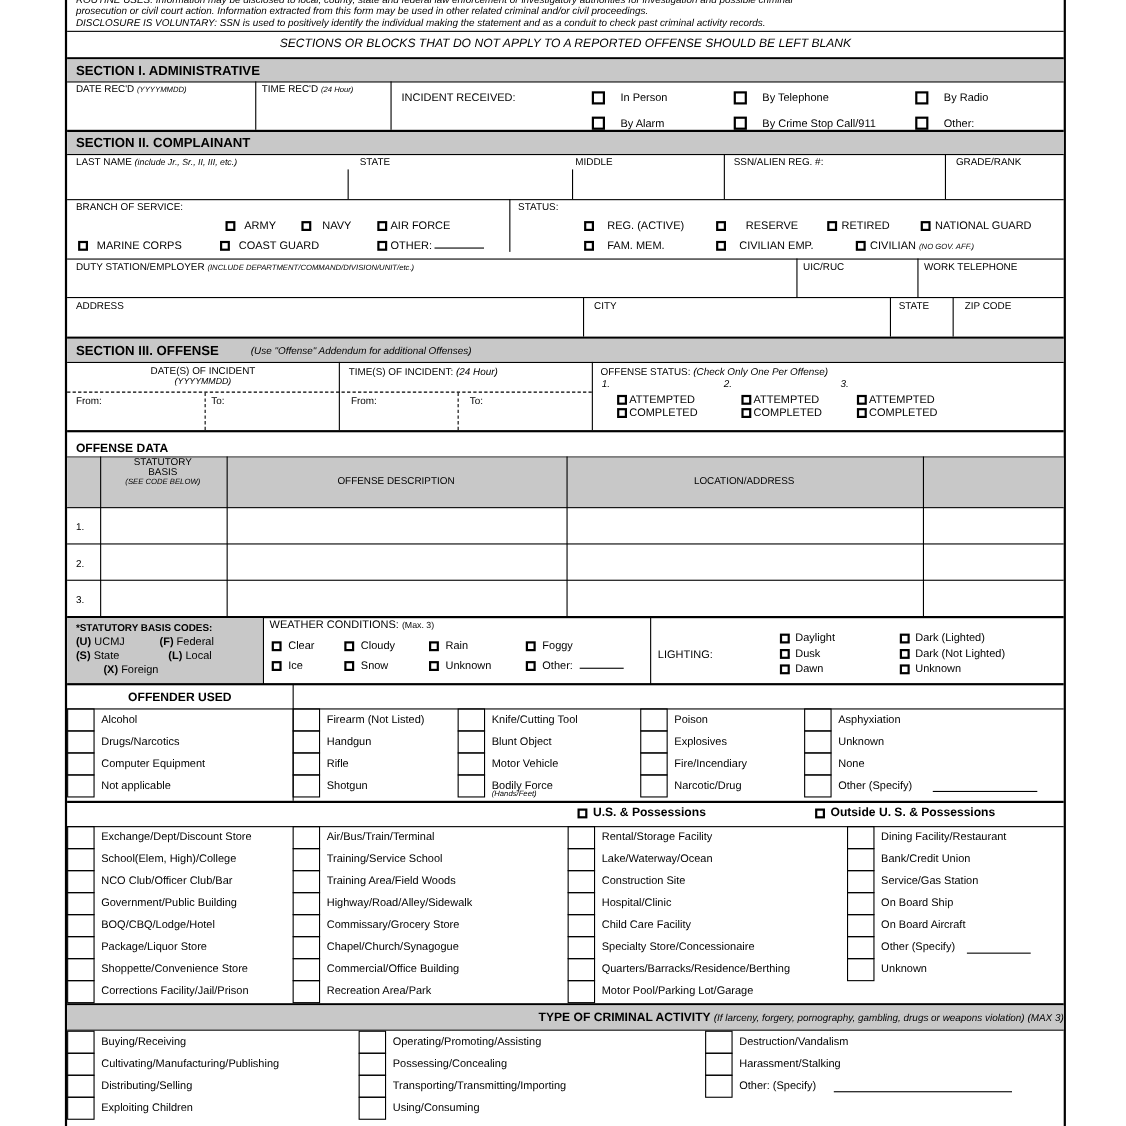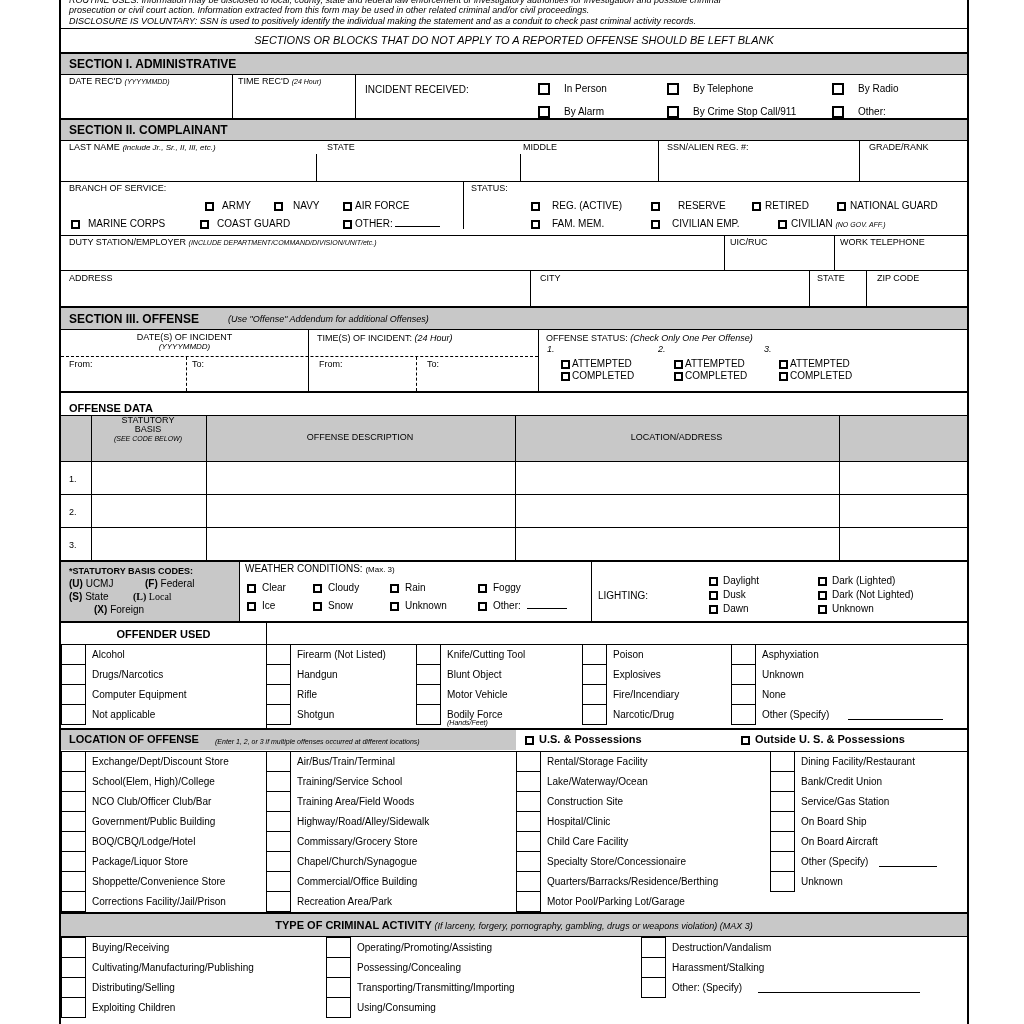--- a/index.html
+++ b/index.html
@@ -155,21 +155,21 @@
   <div class="abs t" style="left:8px;top:513px;font-size:9px;">2.</div>
   <div class="hl" style="top:533px;"></div>
   <div class="abs t" style="left:8px;top:546px;font-size:9px;">3.</div>
   <div class="hl2" style="top:566px;"></div>
 
   <div class="abs gray" style="left:0;width:178px;top:568px;height:59px;"></div>
   <div class="abs t b" style="left:8px;top:572px;font-size:9px;">*STATUTORY BASIS CODES:</div>
   <div class="abs t" style="left:8px;top:584px;font-size:10px;"><b>(U)</b> <span>UCMJ</span></div>
   <div class="abs t" style="left:84px;top:584px;font-size:10px;"><b>(F)</b> <span>Federal</span></div>
   <div class="abs t" style="left:8px;top:597px;font-size:10px;"><b>(S)</b> <span>State</span></div>
-  <div class="abs t" style="left:72px;top:597px;font-size:10px;font-family:Liberation Serif, serif;"><b>(L)</b> <span>Local</span></div>
+  <div class="abs t" style="left:92px;top:597px;font-size:10px;"><b>(L)</b> <span>Local</span></div>
   <div class="abs t" style="left:33px;top:610px;font-size:10px;"><b>(X)</b> <span>Foreign</span></div>
   <div class="vl" style="left:178px;top:566px;height:62px;"></div>
 
   <div class="abs t" style="left:184px;top:569px;font-size:10px;"><span>WEATHER CONDITIONS:</span> <span style="font-size:8px">(Max. 3)</span></div>
   <div class="abs t" style="left:186px;top:588px;"><span class="cb"></span><span style="margin-left:6px">Clear</span></div>
   <div class="abs t" style="left:252px;top:588px;"><span class="cb"></span><span style="margin-left:6px">Cloudy</span></div>
   <div class="abs t" style="left:329px;top:588px;"><span class="cb"></span><span style="margin-left:6px">Rain</span></div>
   <div class="abs t" style="left:417px;top:588px;"><span class="cb"></span><span style="margin-left:6px">Foggy</span></div>
   <div class="abs t" style="left:186px;top:606px;"><span class="cb"></span><span style="margin-left:6px">Ice</span></div>
   <div class="abs t" style="left:252px;top:606px;"><span class="cb"></span><span style="margin-left:6px">Snow</span></div>
@@ -187,32 +187,28 @@
   <div class="hl2" style="top:627px;"></div>
 
   <div class="abs t b" style="left:0;width:205px;top:635px;text-align:center;font-size:11px;">OFFENDER USED</div>
   <div class="vl" style="left:205px;top:628px;height:106px;"></div>
   <div class="hl" style="top:650px;"></div>
 
   <div id="offender-list"></div>
   <div id="weapons-list"></div>
   <div class="hl2" style="top:734px;"></div>
 
-  <div class="abs gray" style="left:0;width:455px;top:736px;height:20px;">
-    <span class="abs t b" style="left:8px;top:4px;font-size:11px;">LOCATION OF OFFENSE</span>
-    <span class="abs t it" style="left:154px;top:6px;font-size:7px;">(Enter 1, 2, or 3 if multiple offenses occurred at different locations)</span>
-  </div>
   <div class="abs t b" style="left:464px;top:740px;font-size:11px;"><span class="cb"></span><span style="margin-left:5px">U.S. &amp; Possessions</span></div>
   <div class="abs t b" style="left:680px;top:740px;font-size:11px;"><span class="cb"></span><span style="margin-left:5px">Outside U. S. &amp; Possessions</span></div>
   <div class="hl" style="top:757px;"></div>
   <div id="location-list"></div>
   <div class="hl2" style="top:918px;"></div>
 
   <div class="abs gray" style="left:0;right:0;top:920px;height:22px;"></div>
-  <div class="abs t" style="left:0;right:0;top:926px;text-align:center;"><b style="font-size:11px">TYPE OF CRIMINAL ACTIVITY</b> <span class="it" style="font-size:9px">(If larceny, forgery, pornography, gambling, drugs or weapons violation) (MAX 3)</span></div>
+  <div class="abs t" style="left:0;right:0;top:926px;text-align:right;"><b style="font-size:11px">TYPE OF CRIMINAL ACTIVITY</b> <span class="it" style="font-size:9px">(If larceny, forgery, pornography, gambling, drugs or weapons violation) (MAX 3)</span></div>
   <div class="hl" style="top:942px;"></div>
   <div id="criminal-list"></div>
 <div class="box" style="left: 0px; top: 650px; width: 25px; height: 21px;"></div>
     <div class="abs t" style="left: 31px; top: 654.5px; font-size: 10px;">Alcohol</div>
     <div class="box" style="left: 0px; top: 670px; width: 25px; height: 21px;"></div>
     <div class="abs t" style="left: 31px; top: 674.5px; font-size: 10px;">Drugs/Narcotics</div>
     <div class="box" style="left: 0px; top: 690px; width: 25px; height: 21px;"></div>
     <div class="abs t" style="left: 31px; top: 694.5px; font-size: 10px;">Computer Equipment</div>
     <div class="box" style="left: 0px; top: 710px; width: 25px; height: 21px;"></div>
     <div class="abs t" style="left: 31px; top: 714.5px; font-size: 10px;">Not applicable</div>

